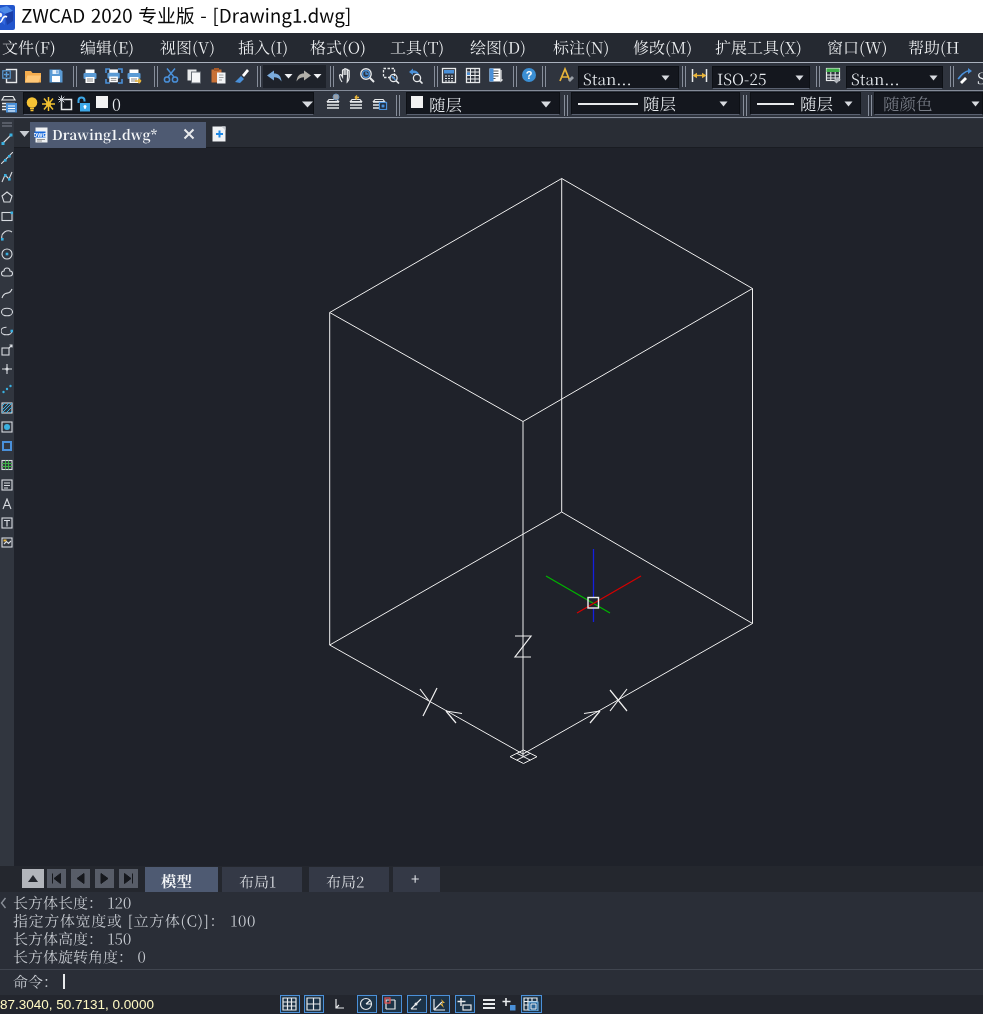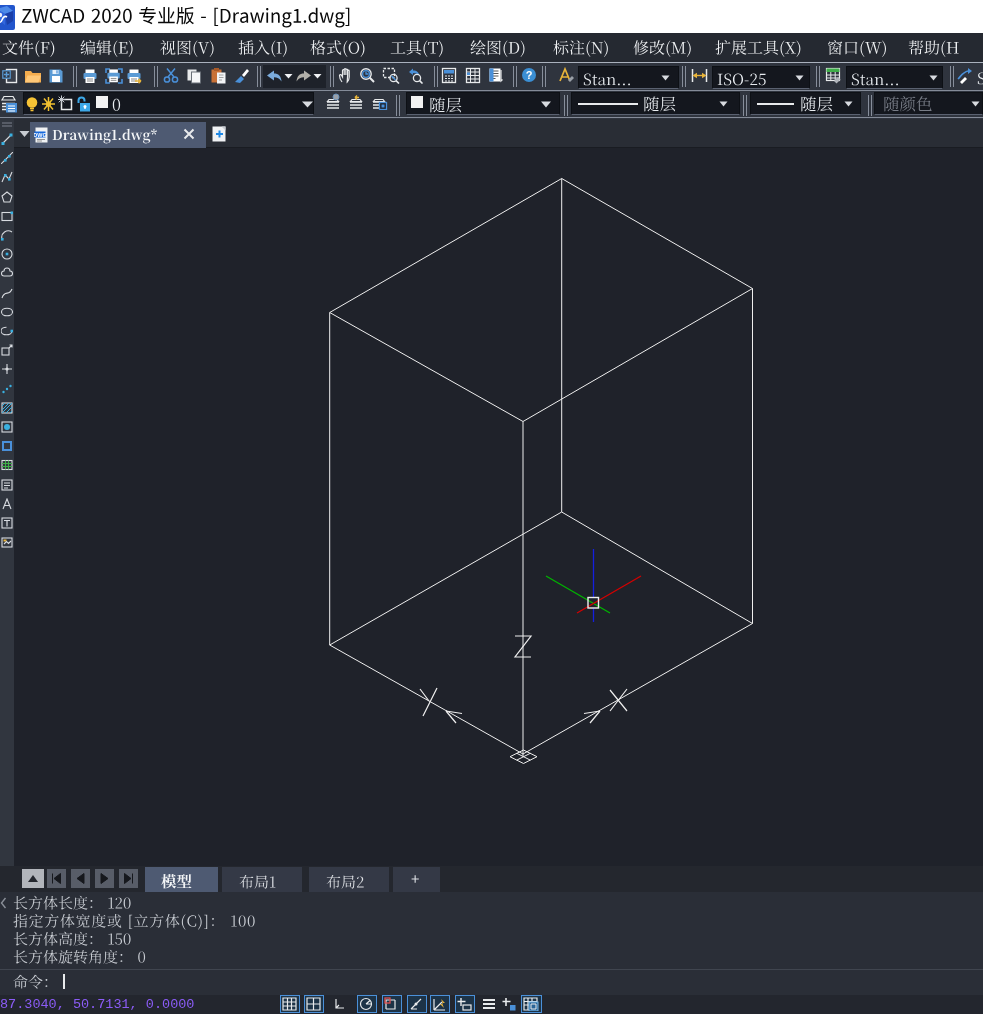--- a/index.html
+++ b/index.html
@@ -517,21 +517,21 @@
     </svg>
 <div class="abs" style="left:0;top:969px;width:983px;height:1px;background:#40454f"></div>
 <svg style="position:absolute;left:13.0px;top:970.5px;overflow:visible" width="50" height="22" class="">
       <path transform="translate(0,16.5)" d="M4.2 -8.2 4.4 -7.7H10.3C10.5 -7.7 10.6 -7.8 10.7 -7.9C10.2 -8.4 9.4 -9.0 9.4 -9.0L8.7 -8.2ZM7.8 -11.8C8.9 -9.9 11.2 -8.1 13.7 -7.0C13.8 -7.4 14.1 -7.8 14.6 -7.8L14.6 -8.1C12.0 -8.9 9.5 -10.3 8.1 -12.0C8.5 -12.0 8.6 -12.1 8.7 -12.3L6.9 -12.7C6.1 -10.7 3.0 -8.0 0.5 -6.8L0.6 -6.6C3.4 -7.7 6.4 -9.9 7.8 -11.8ZM2.3 -5.9V0.1H2.5C2.8 0.1 3.2 -0.1 3.2 -0.2V-1.5H5.8V-0.4H5.9C6.2 -0.4 6.7 -0.6 6.7 -0.7V-5.4C7.0 -5.4 7.2 -5.5 7.3 -5.6L6.2 -6.5L5.7 -5.9H3.3L2.3 -6.4ZM5.8 -1.9H3.2V-5.5H5.8ZM8.2 -6.0V1.1H8.4C8.8 1.1 9.2 0.9 9.2 0.8V-5.6H11.9V-1.6C11.9 -1.4 11.9 -1.3 11.6 -1.3C11.4 -1.3 10.2 -1.4 10.2 -1.4V-1.2C10.7 -1.1 11.1 -1.0 11.2 -0.9C11.4 -0.7 11.5 -0.5 11.5 -0.2C12.7 -0.3 12.9 -0.8 12.9 -1.5V-5.4C13.2 -5.5 13.4 -5.6 13.5 -5.7L12.3 -6.6L11.8 -6.0H9.2L8.2 -6.5Z M21.4 -8.7 21.2 -8.6C21.8 -8.0 22.5 -7.0 22.6 -6.3C23.6 -5.5 24.5 -7.6 21.4 -8.7ZM22.8 -11.8C23.9 -9.6 26.2 -7.5 28.6 -6.2C28.8 -6.6 29.1 -7.0 29.6 -7.1L29.7 -7.3C27.1 -8.4 24.5 -10.0 23.1 -12.0C23.5 -12.0 23.7 -12.1 23.7 -12.2L21.8 -12.7C21.0 -10.5 17.9 -7.4 15.4 -5.9L15.5 -5.7C18.3 -7.0 21.4 -9.6 22.8 -11.8ZM19.7 -2.6 19.6 -2.4C21.1 -1.6 23.1 -0.0 23.9 1.2C24.9 1.5 25.2 0.2 23.1 -1.2C24.4 -2.2 26.2 -3.7 27.1 -4.6C27.5 -4.7 27.7 -4.7 27.8 -4.8L26.7 -5.9L25.9 -5.3H17.2L17.4 -4.8H25.8C25.0 -3.8 23.8 -2.4 22.8 -1.3C22.0 -1.8 21.0 -2.2 19.7 -2.6Z M33.5 -0.5C34.0 -0.5 34.4 -0.9 34.4 -1.4C34.4 -1.9 34.0 -2.3 33.5 -2.3C32.9 -2.3 32.5 -1.9 32.5 -1.4C32.5 -0.9 32.9 -0.5 33.5 -0.5ZM33.5 -6.5C34.0 -6.5 34.4 -7.0 34.4 -7.4C34.4 -8.0 34.0 -8.4 33.5 -8.4C32.9 -8.4 32.5 -8.0 32.5 -7.4C32.5 -7.0 32.9 -6.5 33.5 -6.5Z" fill="#c8ccd2"></path>
     </svg>
 <div class="abs" style="left:63px;top:974px;width:1.6px;height:15px;background:#e8eaec"></div>
 <svg class="abs" style="left:0px;top:897px" width="7" height="12" viewBox="0 0 7 12">
       <path d="M5.5 1 L1.5 6 L5.5 11" stroke="#8a8f98" stroke-width="1.4" fill="none"></path>
     </svg>
 <div class="abs" style="left:0;top:995px;width:983px;height:19px;background:#23262e"></div>
-<div class="abs" style="left:0px;top:997px;width:260px;height:16px;color:#8b5cf6;font-size:13.5px;font-family:Liberation Mono, monospace">87.3040, 50.7131, 0.0000</div>
+<div class="abs" style="left:0px;top:997px;width:260px;height:16px;color:#fef9c3;font-size:13.5px;font-family:Liberation Sans, sans-serif">87.3040, 50.7131, 0.0000</div>
 <div class="abs" style="left:280px;top:995px;width:20px;height:18px;background:#1d3347;border:1px solid #4a90d9"></div>
     <svg class="abs" style="left:282px;top:997px" width="16" height="14" viewBox="0 0 16 14">
       <path d="M1 1h13v12H1z M1 5h13 M1 9h13 M5.5 1v12 M9.5 1v12" stroke="#e8eaec" stroke-width="1.2" fill="none"></path>
     </svg>
 <div class="abs" style="left:304px;top:995px;width:20px;height:18px;background:#1d3347;border:1px solid #4a90d9"></div>
     <svg class="abs" style="left:306px;top:997px" width="16" height="14" viewBox="0 0 16 14">
       <path d="M1 1h13v12H1z M1 7h13 M7.5 1v12" stroke="#e8eaec" stroke-width="1.2" fill="none"></path>
     </svg>
 <svg class="abs" style="left:333px;top:997px" width="16" height="14" viewBox="0 0 16 14">
       <path d="M3 2 v9 h8 M3 11 l3-3" stroke="#e8eaec" stroke-width="1.2" fill="none"></path>

